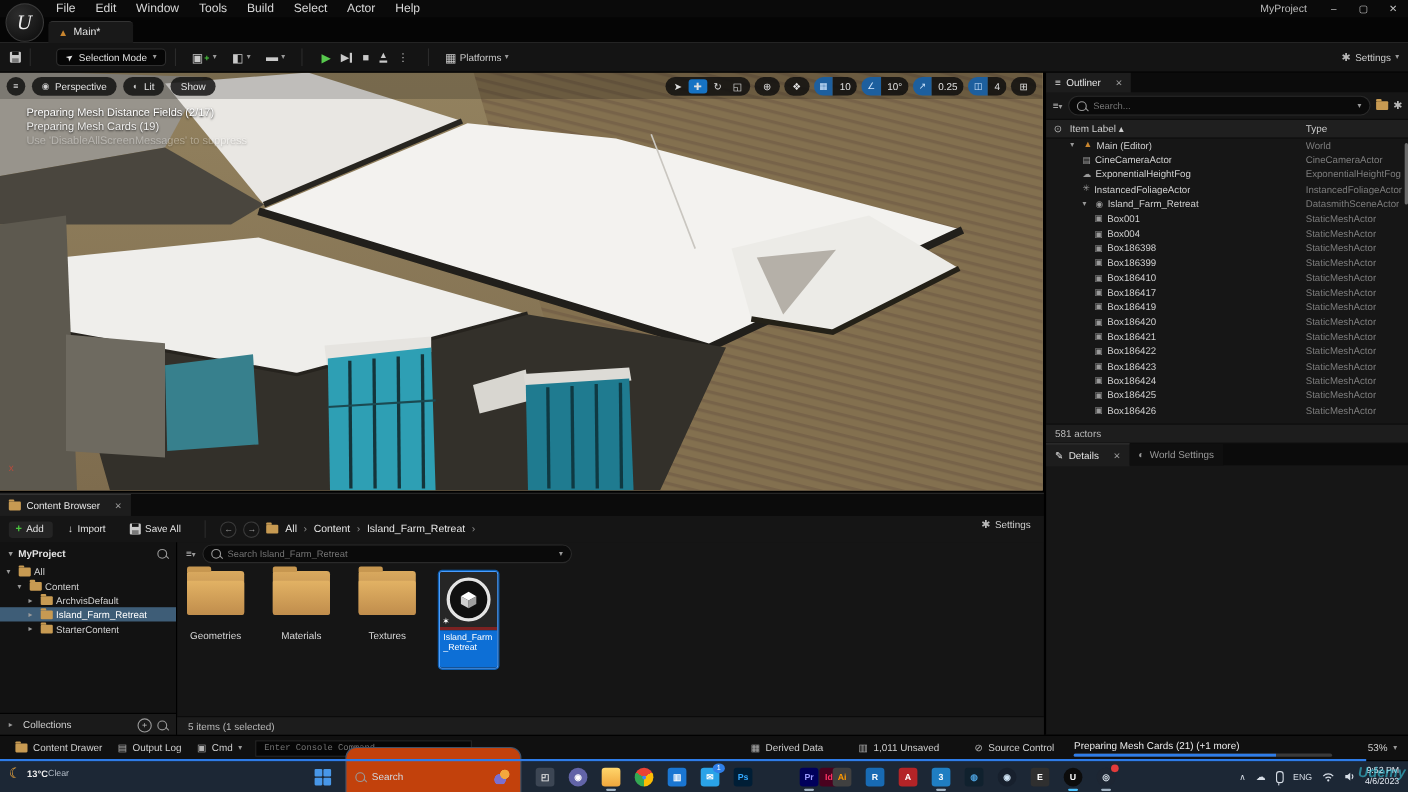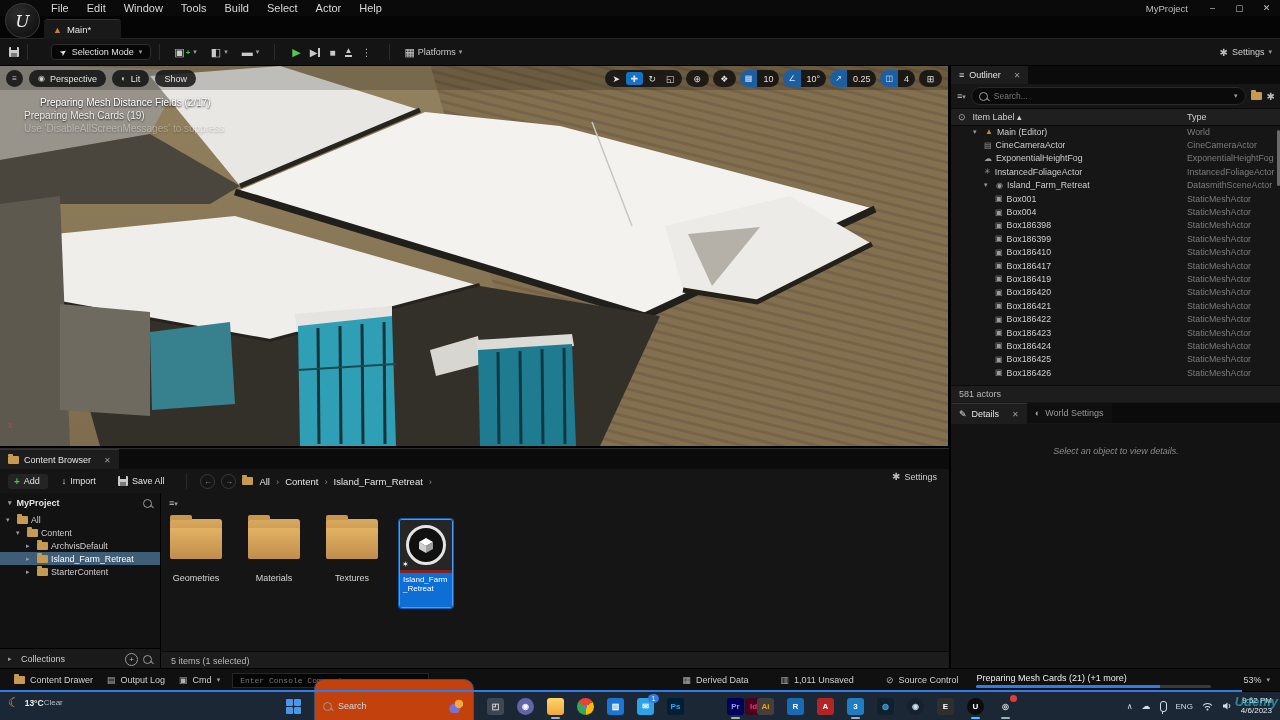--- a/index.html
+++ b/index.html
@@ -341,21 +341,21 @@
       <span class="si">◫</span>
       <span class="sv">4</span>
     </div>
     <div class="pgroup">
         <span class="tl">⊞</span>
       </div>
   </div>
 
   <div class="vp-msgs">
 
-      <div class="vp-msg" style="opacity: 1; margin-left: 16px;">Preparing Mesh Distance Fields (2/17)</div>
+      <div class="vp-msg" style="opacity: 1;">Preparing Mesh Distance Fields (2/17)</div>
 
       <div class="vp-msg" style="opacity: 0.85;">Preparing Mesh Cards (19)</div>
 
       <div class="vp-msg" style="opacity: 0.3;">Use 'DisableAllScreenMessages' to suppress</div>
 
   </div>
   <div class="axis-giz">x</div>
 </div>
 
 <div id="rightpanel">
@@ -547,23 +547,20 @@
     <div class="ptab">
       <span>✎</span>
       <span>Details</span>
       <span class="x">✕</span>
     </div>
     <div class="ptab inactive">
       <span>◐</span>
       <span>World Settings</span>
     </div>
   </div>
-  <div class="dt-body">
-    <div class="dt-empty">Select an object to view details.</div>
-  </div>
 </div>
 
 <div id="cbrowser">
   <div class="cb-tabs">
     <div class="ptab">
       <span class="folder-ico"></span>
       <span>Content Browser</span>
       <span class="x">✕</span>
     </div>
   </div>
@@ -645,20 +642,25 @@
       <span class="tw">▸</span>
       <span>Collections</span>
       <span class="coll-plus">+</span>
       <span class="mag"></span>
     </div>
   </div>
 
   <div class="cb-right">
     <div class="cb-filter">
       <span>≡<span class="chev">▾</span></span>
+      <div class="cb-search">
+        <span class="mag"></span>
+        <input placeholder="Search Island_Farm_Retreat" style="">
+        <span class="chev">▾</span>
+      </div>
     </div>
     <div class="cb-grid">
 
         <div class="cb-folder">
           <div class="folder-big"></div>
           <div class="cb-folder-label">Geometries</div>
         </div>
 
         <div class="cb-folder">
           <div class="folder-big"></div>

